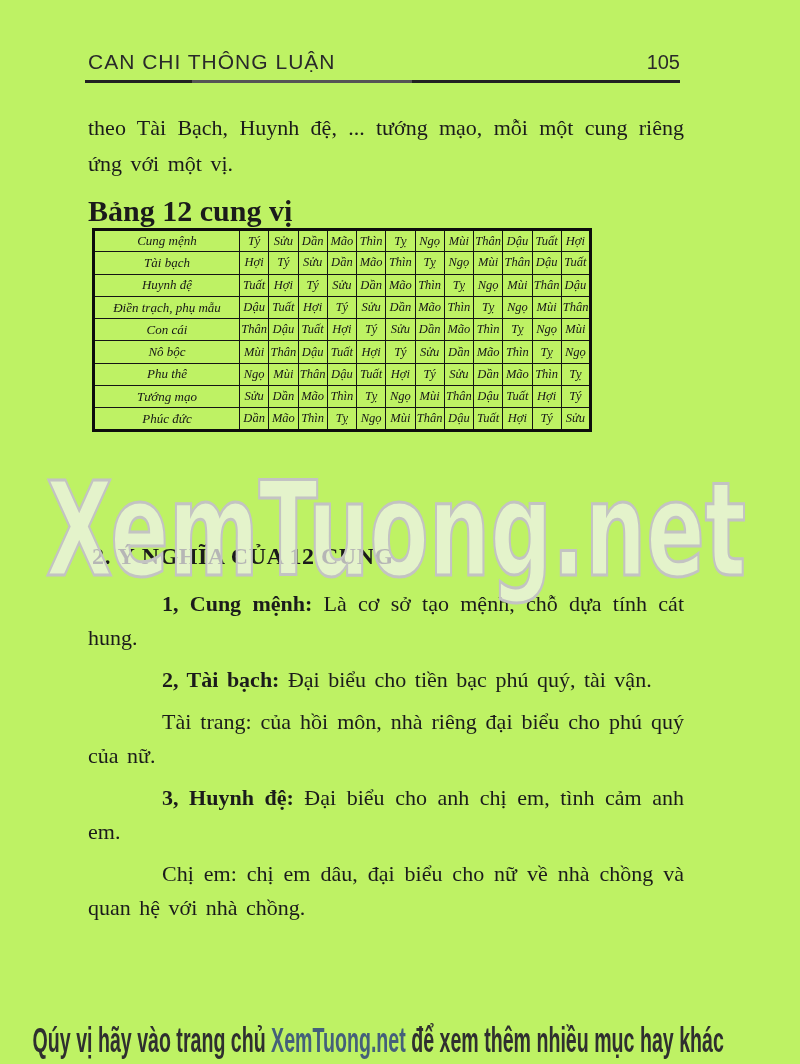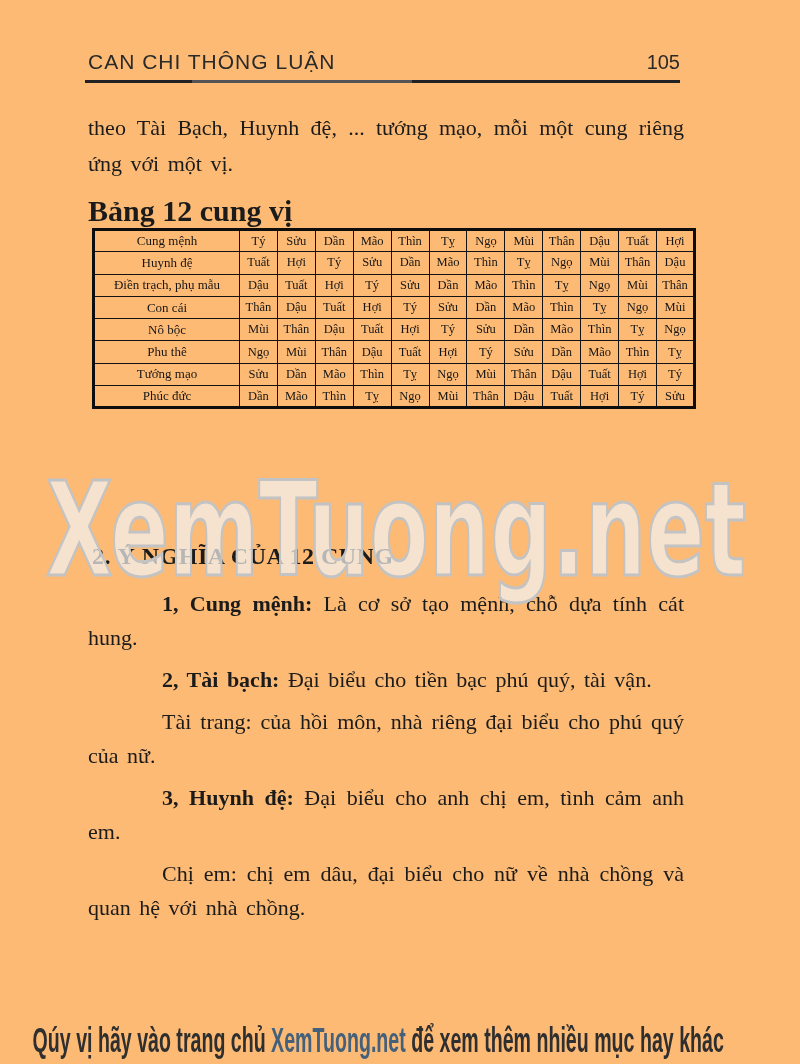--- a/index.html
+++ b/index.html
@@ -1,19 +1,19 @@
 <!DOCTYPE html>
 <html><head>
 <meta charset="utf-8">
 <style>
   * { margin:0; padding:0; box-sizing:border-box; }
   html,body { background:#e9e9e9; }
   .page {
     position:relative; width:800px; height:1064px; margin:0 auto;
-    background:#fdba74; overflow:hidden;
+    background:#bef264; overflow:hidden;
     font-family:"Liberation Serif", serif; color:#1b1b1b;
   }
   
   .header {
     position:absolute; top:50px; left:88px; width:592px;
     display:flex; justify-content:space-between; align-items:baseline;
     font-family:"Liberation Sans", sans-serif;
   }
   .book-title { font-size:21px; letter-spacing:1px; color:#2a2a2a; }
   .page-num  { font-size:20px; color:#2a2a2a; }
@@ -26,22 +26,23 @@
     position:absolute; top:110px; left:88px; width:596px;
     font-size:22px; line-height:36px; text-align:justify; word-spacing:3px;
   }
   
   .table-title {
     position:absolute; top:194px; left:88px; width:596px;
     text-align:left; font-size:30px; font-weight:bold;
   }
   table.cung {
     position:absolute; top:228px; left:92px;
-    border-collapse:collapse; table-layout:fixed; width:604px;
+    border-collapse:collapse; table-layout:fixed; width:500px;
     border:3px solid #0d0d0d;
+    font-style:italic;
   }
   table.cung td {
     border:1.5px solid #141414; height:22.3px; text-align:center;
     font-size:12.5px; padding:0 1px; overflow:hidden; white-space:nowrap;
     color:#161616;
   }
   table.cung td.lbl { width:146px; font-size:13px; }
   
   .watermark { position:absolute; top:445px; left:0; pointer-events:none; z-index:5; }
   
@@ -88,20 +89,35 @@
           <td>Dần</td>
           <td>Mão</td>
           <td>Thìn</td>
           <td>Tỵ</td>
           <td>Ngọ</td>
           <td>Mùi</td>
           <td>Thân</td>
           <td>Dậu</td>
           <td>Tuất</td>
           <td>Hợi</td>
+        </tr>
+        <tr>
+          <td class="lbl">Tài bạch</td>
+          <td>Hợi</td>
+          <td>Tý</td>
+          <td>Sửu</td>
+          <td>Dần</td>
+          <td>Mão</td>
+          <td>Thìn</td>
+          <td>Tỵ</td>
+          <td>Ngọ</td>
+          <td>Mùi</td>
+          <td>Thân</td>
+          <td>Dậu</td>
+          <td>Tuất</td>
         </tr>
         <tr>
           <td class="lbl">Huynh đệ</td>
           <td>Tuất</td>
           <td>Hợi</td>
           <td>Tý</td>
           <td>Sửu</td>
           <td>Dần</td>
           <td>Mão</td>
           <td>Thìn</td>

